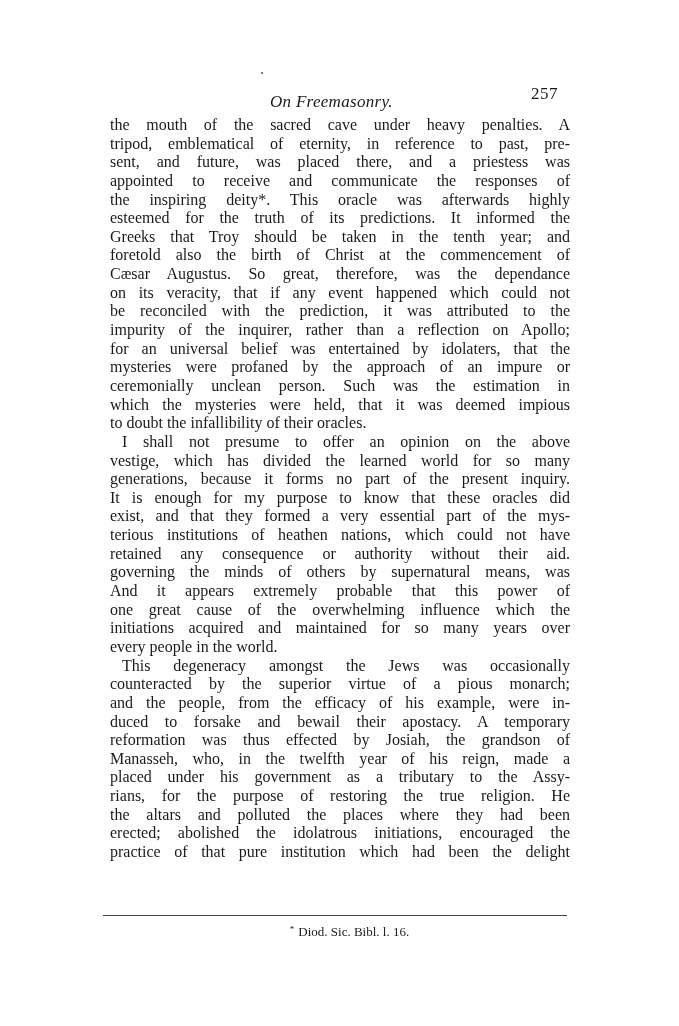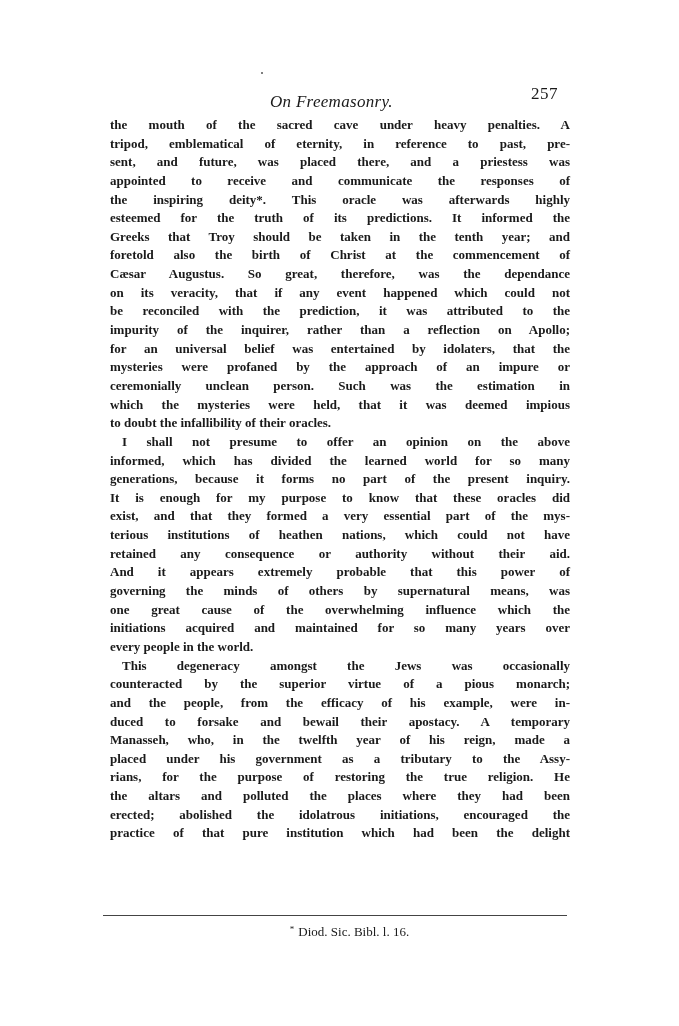--- a/index.html
+++ b/index.html
@@ -56,26 +56,25 @@
     .body-text {
       position: absolute;
       left: 110px;
       top: 116px;
       width: 460px;
     }
     .line {
       display: block;
       height: 18.65px;
       line-height: 18.65px;
-      font-size: 13px;
+      font-size: 16px;
       white-space: nowrap;
       text-align: justify;
       text-align-last: justify;
       overflow: visible;
-      font-weight: bold;
     }
     .line.last {
       text-align-last: left;
     }
     .line.indent {
       padding-left: 12px;
       box-sizing: border-box;
     }
     .footnote-rule {
       position: absolute;
@@ -124,35 +123,36 @@
     <span class="line">Cæsar Augustus.   So great, therefore, was the dependance</span>
     <span class="line">on its veracity, that if any event happened which could not</span>
     <span class="line">be reconciled with the prediction, it was attributed to the</span>
     <span class="line">impurity of the inquirer, rather than a reflection on Apollo;</span>
     <span class="line">for an universal belief was entertained by idolaters, that the</span>
     <span class="line">mysteries were profaned by the approach of an impure or</span>
     <span class="line">ceremonially unclean person.   Such was the estimation in</span>
     <span class="line">which the mysteries were held, that it was deemed impious</span>
     <span class="line last">to doubt the infallibility of their oracles.</span>
     <span class="line indent">I shall not presume to offer an opinion on the above</span>
-    <span class="line">informed, which has divided the learned world for so many</span>
+    <span class="line">vestige, which has divided the learned world for so many</span>
     <span class="line">generations, because it forms no part of the present inquiry.</span>
     <span class="line">It is enough for my purpose to know that these oracles did</span>
     <span class="line">exist, and that they formed a very essential part of the mys-</span>
     <span class="line">terious institutions of heathen nations, which could not have</span>
     <span class="line">retained any consequence or authority without their aid.</span>
+    <span class="line">governing the minds of others by supernatural means, was</span>
     <span class="line">And it appears extremely probable that this power of</span>
-    <span class="line">governing the minds of others by supernatural means, was</span>
     <span class="line">one great cause of the overwhelming influence which the</span>
     <span class="line">initiations acquired and maintained for so many years over</span>
     <span class="line last">every people in the world.</span>
     <span class="line indent">This degeneracy amongst the Jews was occasionally</span>
     <span class="line">counteracted by the superior virtue of a pious monarch;</span>
     <span class="line">and the people, from the efficacy of his example, were in-</span>
     <span class="line">duced to forsake and bewail their apostacy.   A temporary</span>
+    <span class="line">reformation was thus effected by Josiah, the grandson of</span>
     <span class="line">Manasseh, who, in the twelfth year of his reign, made a</span>
     <span class="line">placed under his government as a tributary to the Assy-</span>
     <span class="line">rians, for the purpose of restoring the true religion.   He</span>
     <span class="line">the altars and polluted the places where they had been</span>
     <span class="line">erected; abolished the idolatrous initiations, encouraged the</span>
     <span class="line">practice of that pure institution which had been the delight</span>
   </div>
 
   <div class="footnote-rule"></div>
 

